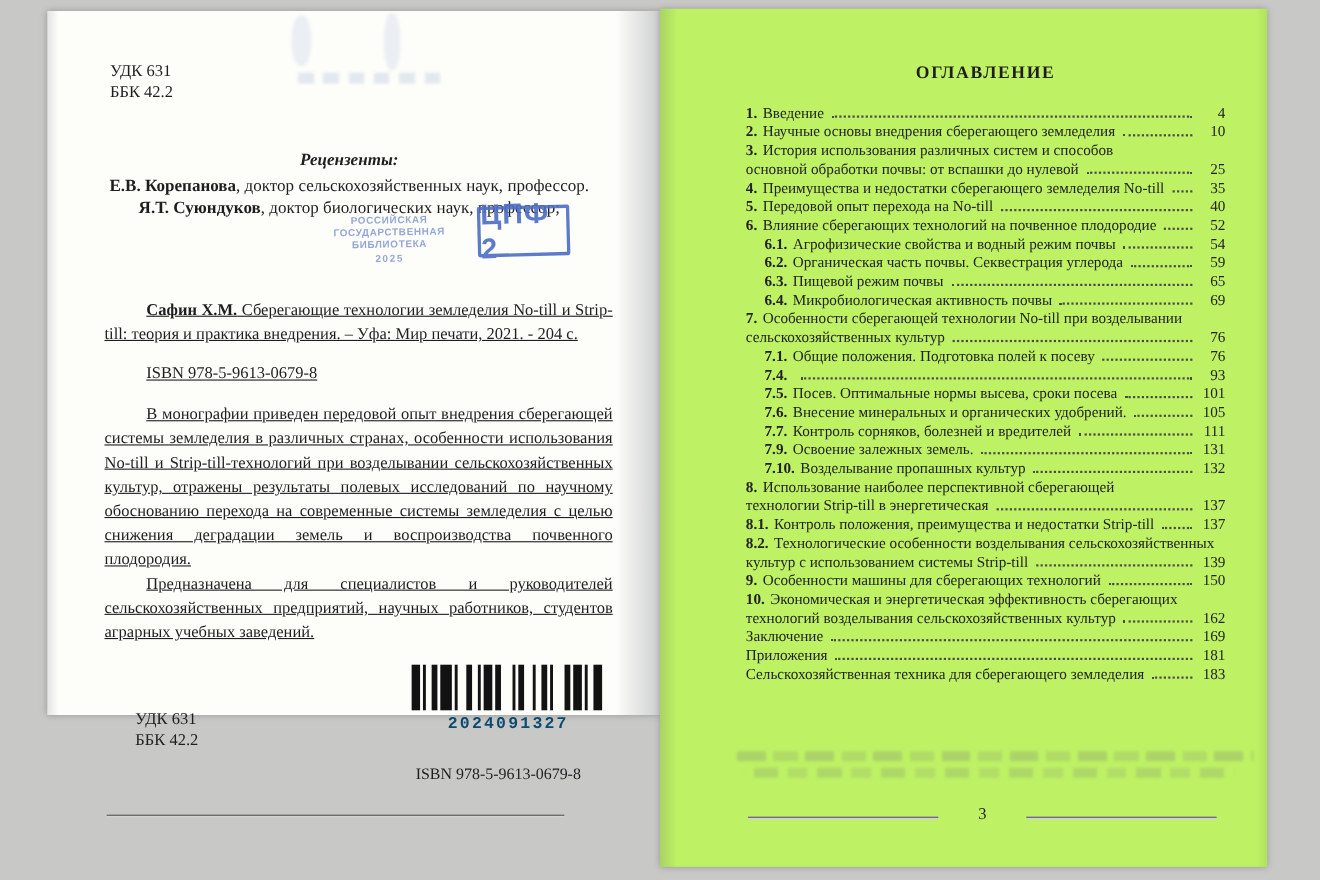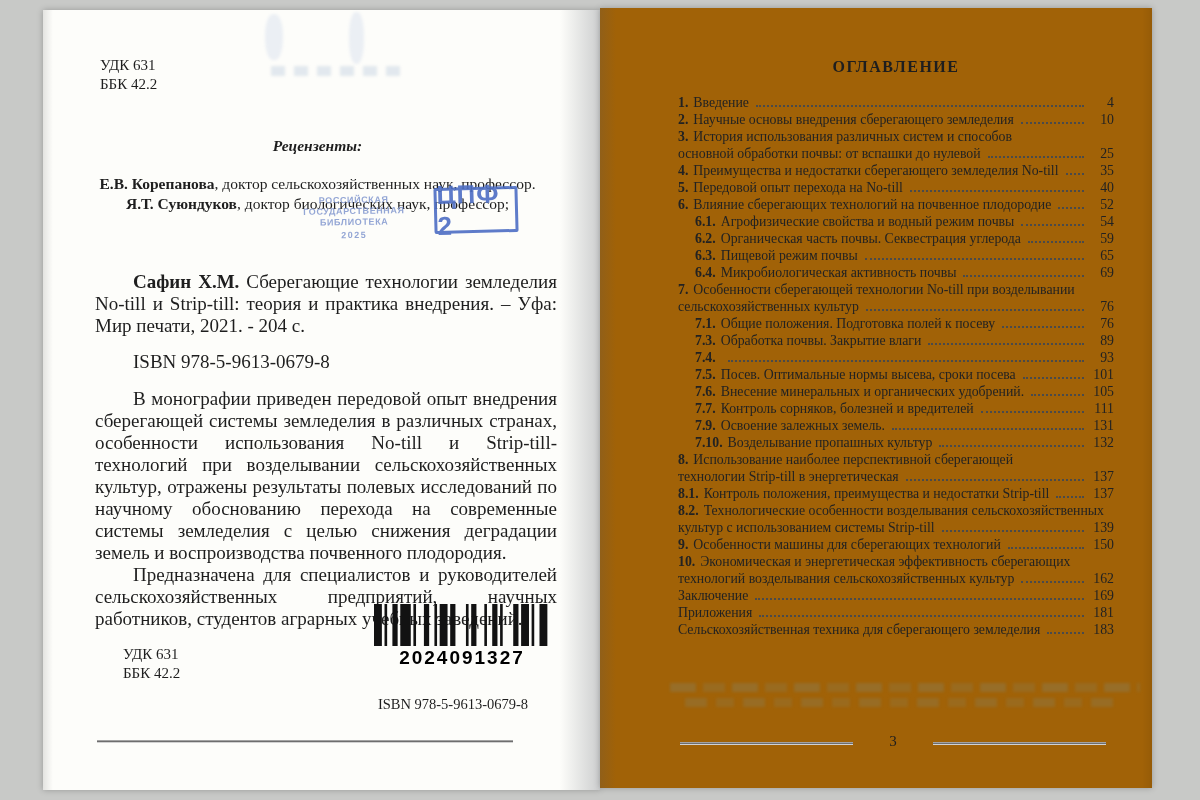--- a/index.html
+++ b/index.html
@@ -1,49 +1,49 @@
 <!DOCTYPE html>
 <html><head>
 <meta charset="utf-8">
 <style>
   html,body{margin:0;padding:0;background:#c8c9c7;}
   .stage{position:relative;width:1200px;height:800px;background:#c8c9c7;overflow:hidden;
          font-family:"Liberation Serif", serif;color:#1e1e1e;}
   .page{position:absolute;background:#fdfdfa;box-shadow:0 0 6px rgba(0,0,0,.25);}
-  .page-left{left:43px;top:10px;width:557px;height:780px;}
-  .page-right{left:600px;top:8px;width:552px;height:780px;background:#a16207;}
+  .page-left{left:43px;top:10px;width:557px;height:640px;}
+  .page-right{left:600px;top:8px;width:552px;height:780px;background:#bef264;}
   .edge{position:absolute;top:0;bottom:0;pointer-events:none;}
   .edge-gutter-l{right:0;width:40px;background:linear-gradient(to right,rgba(0,0,0,0),rgba(80,85,95,.28));}
   .edge-gutter-r{left:0;width:16px;background:linear-gradient(to right,rgba(80,85,95,.20),rgba(0,0,0,0));}
   .edge-outer-l{left:0;width:10px;background:linear-gradient(to right,rgba(0,0,0,.10),rgba(0,0,0,0));}
   .edge-outer-r{right:0;width:10px;background:linear-gradient(to left,rgba(0,0,0,.07),rgba(0,0,0,0));}
 
   
   .udk-top{position:absolute;left:57px;top:46px;font-size:15px;line-height:19px;}
   .reviewers{position:absolute;left:20px;right:28px;top:126px;text-align:center;font-size:15.5px;line-height:20px;}
-  .reviewers-heading{font-weight:bold;font-style:italic;margin-bottom:18px;}
+  .reviewers-heading{font-weight:bold;font-style:italic;margin-bottom:4px;}
   .rev-name{font-weight:bold;}
   .stamp-lib{position:absolute;left:247px;top:185px;width:128px;text-align:center;color:#8b9fd2;
              font-family:"Liberation Sans",sans-serif;font-size:9px;font-weight:bold;
              letter-spacing:.6px;line-height:11px;transform:rotate(-1deg);opacity:.92;}
   .stamp-lib .yr{margin-top:2px;letter-spacing:1.5px;}
   .stamp-box{position:absolute;left:391px;top:177px;width:78px;height:40px;border:3px solid #4d6ec4;
              color:#4d6ec4;font-family:"Liberation Sans",sans-serif;font-size:26px;font-weight:bold;
              display:flex;align-items:center;justify-content:center;transform:rotate(-1.5deg);
              letter-spacing:1px;border-radius:2px;opacity:.9;}
-  .body-block{position:absolute;left:52px;width:462px;top:261px;font-size:19px;line-height:22px;text-align:justify;}
+  .body-block{position:absolute;left:52px;width:462px;top:261px;font-size:15px;line-height:22px;text-align:justify;text-decoration:underline;}
   .citation{text-indent:38px;}
   .cit-author{font-weight:bold;}
   .isbn-top{margin-top:14px;text-indent:38px;text-align:left;}
   .para1{margin-top:15px;text-indent:38px;}
   .para2{margin-top:0;text-indent:38px;}
   .udk-bottom{position:absolute;left:80px;top:635px;font-size:15px;line-height:19px;}
   .barcode-wrap{position:absolute;left:331px;top:594px;width:176px;text-align:center;}
-  .barcode-num{font-family:Liberation Sans, sans-serif;font-weight:bold;font-size:19px;
-               letter-spacing:2px;line-height:16px;color:#000000;}
+  .barcode-num{font-family:Liberation Mono, monospace;font-weight:bold;font-size:15px;
+               letter-spacing:2px;line-height:16px;color:#0c4a6e;}
   .isbn-bottom{position:absolute;left:325px;top:686px;width:170px;font-size:14.5px;text-align:center;}
   .hrule{height:3px;background:linear-gradient(to bottom,#a3a3a3 0 1px,#6e6e6e 1px 2px,#d2d2d2 2px 3px);}
   .rule-left-page{position:absolute;left:54px;top:730px;width:416px;}
 
   
   .toc-title{position:absolute;left:80px;width:432px;top:50px;text-align:center;
              font-weight:bold;font-size:16px;letter-spacing:1.5px;}
   .toc-list{position:absolute;left:78px;width:436px;top:87px;font-size:13.8px;color:#222;}
   .toc-row{display:flex;align-items:baseline;height:17px;white-space:nowrap;overflow:hidden;}
   .toc-row.ind{padding-left:17px;}
@@ -224,26 +224,20 @@
           <span class="toc-leader"></span>
           <span class="toc-page">76</span>
         </div>
         <div class="toc-row ind">
           <span class="toc-num">7.1.</span>
           <span class="toc-text">Общие положения. Подготовка полей к посеву</span>
           <span class="toc-leader"></span>
           <span class="toc-page">76</span>
         </div>
         <div class="toc-row ind">
-          <span class="toc-num">7.3.</span>
-          <span class="toc-text">Обработка почвы. Закрытие влаги</span>
-          <span class="toc-leader"></span>
-          <span class="toc-page">89</span>
-        </div>
-        <div class="toc-row ind">
           <span class="toc-num">7.4.</span>
           <span class="toc-leader"></span>
           <span class="toc-page">93</span>
         </div>
         <div class="toc-row ind">
           <span class="toc-num">7.5.</span>
           <span class="toc-text">Посев. Оптимальные нормы высева, сроки посева</span>
           <span class="toc-leader"></span>
           <span class="toc-page">101</span>
         </div>

